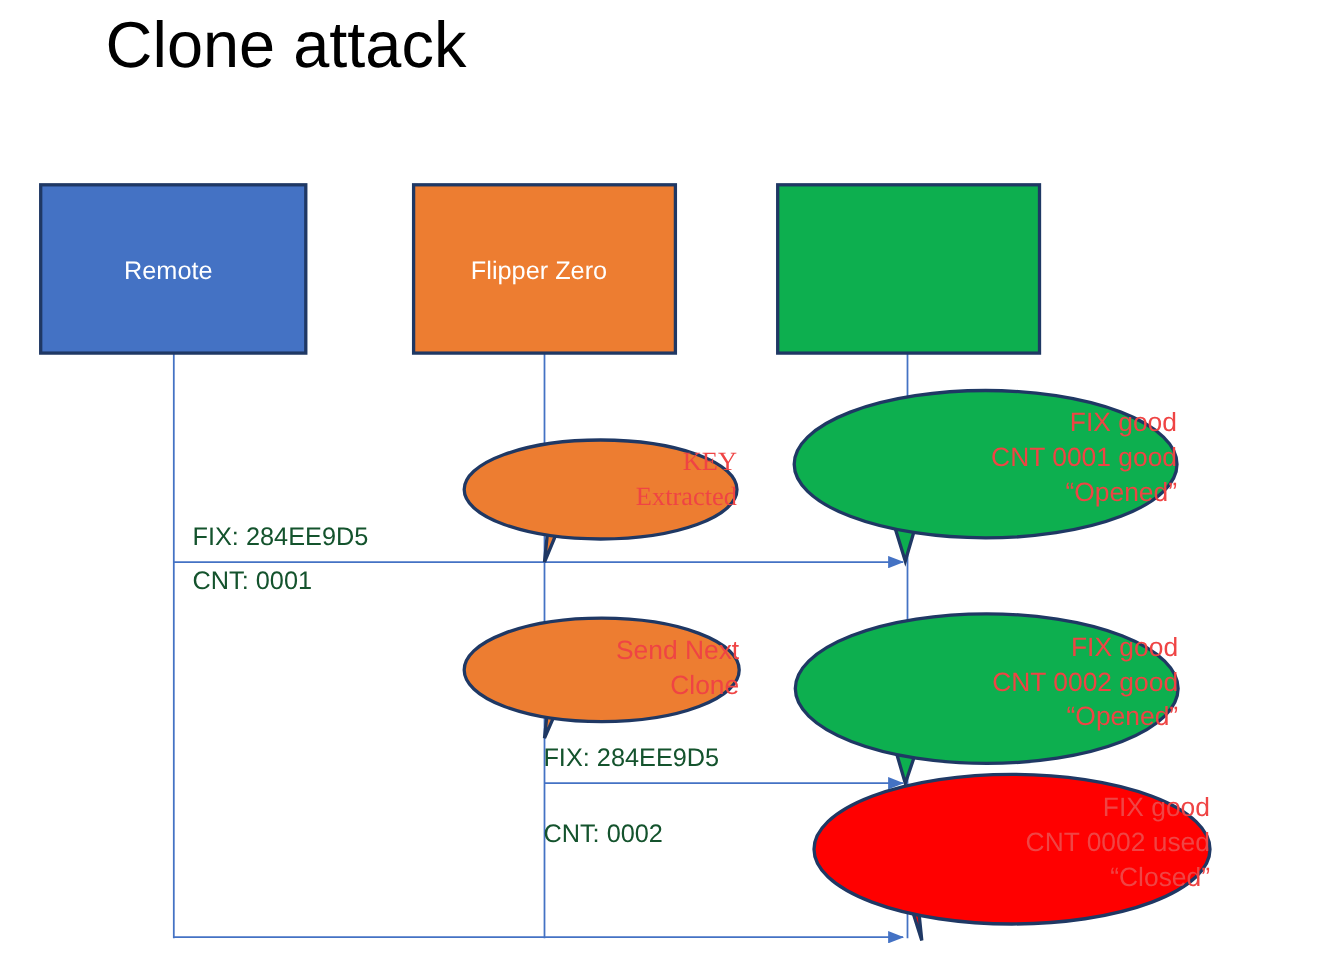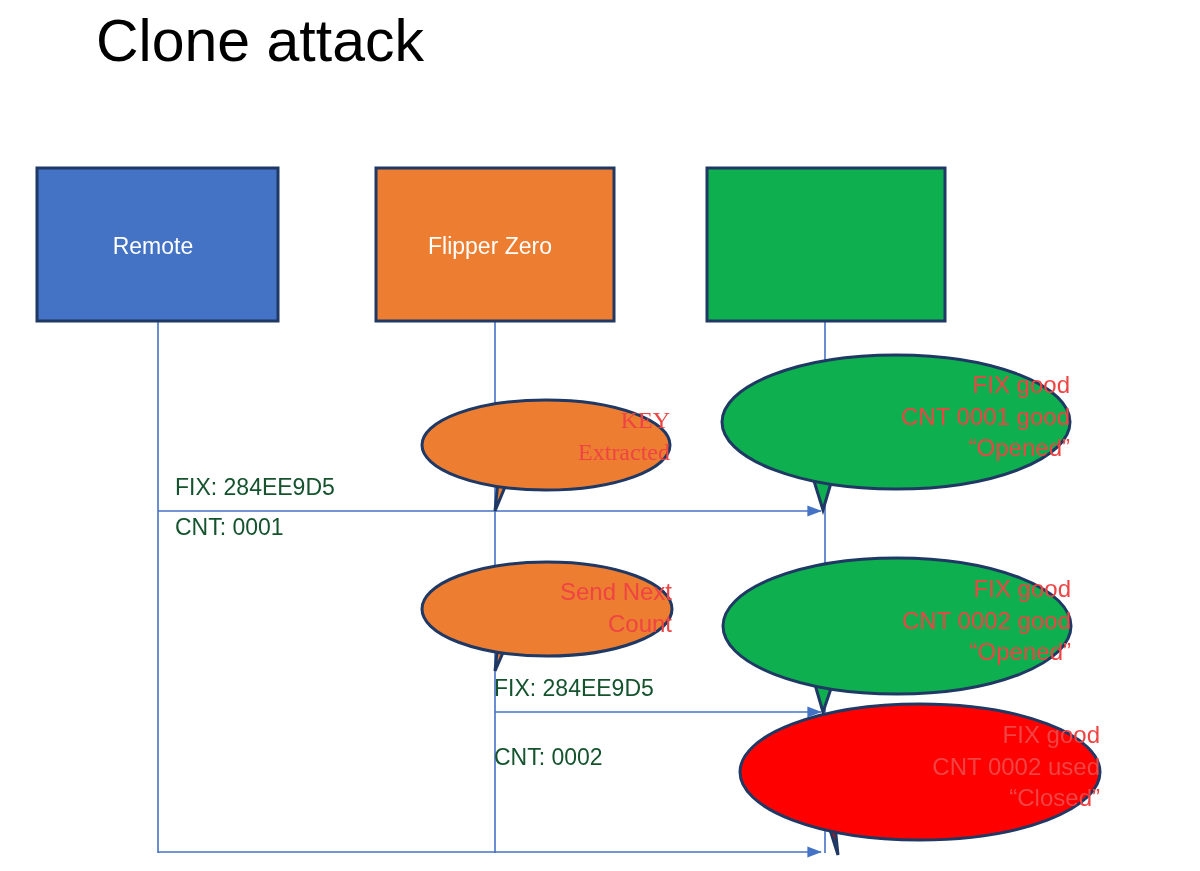--- a/index.html
+++ b/index.html
@@ -122,21 +122,21 @@
 
   <div class="actor-label" style="left:37px; top:233px; width:232px;">Remote</div>
   <div class="actor-label" style="left:376px; top:233px; width:228px;">Flipper Zero</div>
 
   <div class="callout-label" style="left:422px; top:405px; width:248px;font-family:Liberation Serif, serif;">KEY
 Extracted</div>
   <div class="callout-label" style="left:722px; top:369px; width:348px;">FIX good
 CNT 0001 good
 “Opened”</div>
   <div class="callout-label" style="left:422px; top:576px; width:250px;">Send Next
-Count</div>
+Clone</div>
   <div class="callout-label" style="left:723px; top:573px; width:348px;">FIX good
 CNT 0002 good
 “Opened”</div>
   <div class="callout-label" style="left:740px; top:719px; width:360px;">FIX good
 CNT 0002 used
 “Closed”</div>
 
   <div class="msg-label" style="left:175px; top:474px;">FIX: 284EE9D5</div>
   <div class="msg-label" style="left:175px; top:514px;">CNT: 0001</div>
 

